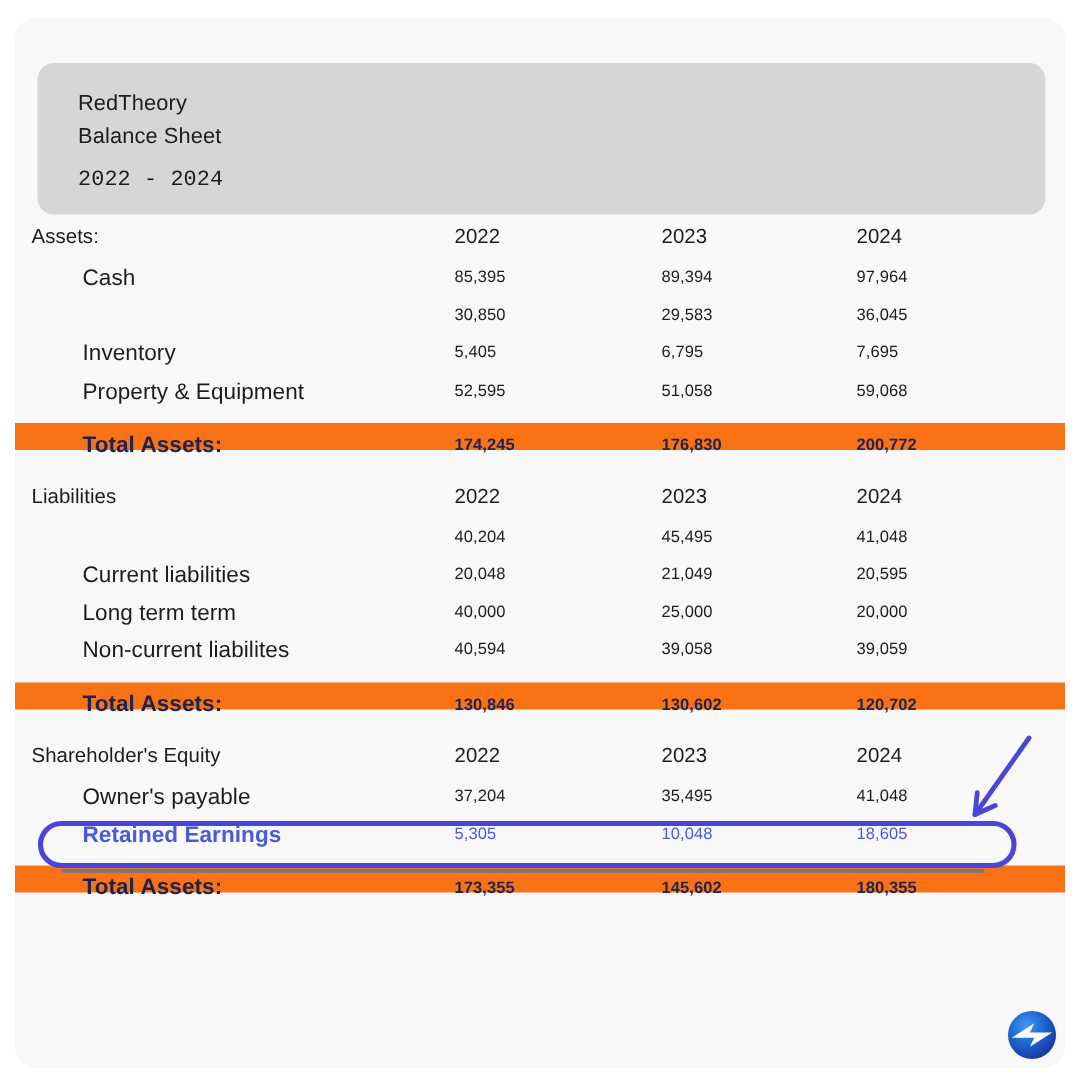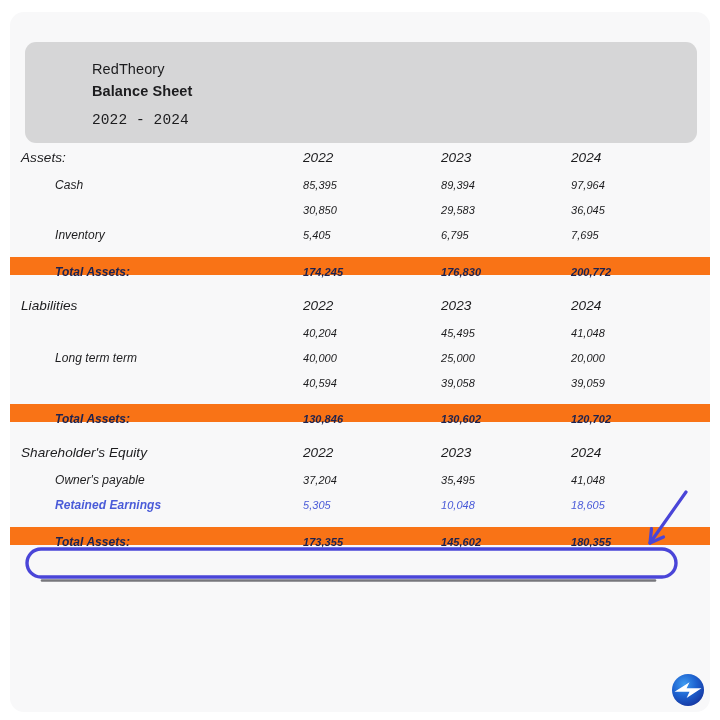--- a/index.html
+++ b/index.html
@@ -44,46 +44,44 @@
     background: #d6d6d7;
     border-radius: 11px;
   }
   #header-block .hline {
     position: absolute;
     left: 27px;
     color: #1c1c1e;
     font-size: 14.5px;
     letter-spacing: .1px;
     white-space: nowrap;
-    margin-left: 40px;
   }
   #company-name  { top: 19px; }
-  #doc-title     { top: 41px; font-weight: bold; }
+  #doc-title     { top: 41px; font-weight: normal; }
   #doc-period    { top: 70px; font-family: Liberation Mono, monospace; }
 
   
   #sheet {
     position: absolute;
     left: 0px;
     top: 131px;
     width: 700px;
   }
   .section { position: relative; }
 
   .row {
     position: relative;
     height: 25.2px;
     line-height: 25.2px;
     white-space: nowrap;
-    font-style: italic;
   }
   .row .lbl {
     position: absolute;
     left: 11px;
-    font-size: 12px;
+    font-size: 15px;
     color: #1c1c1e;
     letter-spacing: .05px;
   }
   .row.indent .lbl { left: 45px; }
 
   .row .v {
     position: absolute;
     font-size: 11px;
     color: #1c1c1e;
     letter-spacing: .05px;
@@ -172,20 +170,26 @@
           <span class="v c0">30,850</span>
           <span class="v c1">29,583</span>
           <span class="v c2">36,045</span>
         </div>
         <div class="row indent">
           <span class="lbl">Inventory</span>
           <span class="v c0">5,405</span>
           <span class="v c1">6,795</span>
           <span class="v c2">7,695</span>
         </div>
+        <div class="row indent">
+          <span class="lbl">Property &amp; Equipment</span>
+          <span class="v c0">52,595</span>
+          <span class="v c1">51,058</span>
+          <span class="v c2">59,068</span>
+        </div>
 
         <div class="gap small"></div>
 
         <div class="row total">
           <span class="lbl">Total Assets:</span>
           <span class="v c0">174,245</span>
           <span class="v c1">176,830</span>
           <span class="v c2">200,772</span>
         </div>
       </div>
@@ -200,26 +204,33 @@
           <span class="v c1">2023</span>
           <span class="v c2">2024</span>
         </div>
 
         <div class="row indent">
           <span class="v c0">40,204</span>
           <span class="v c1">45,495</span>
           <span class="v c2">41,048</span>
         </div>
         <div class="row indent">
+          <span class="lbl">Current liabilities</span>
+          <span class="v c0">20,048</span>
+          <span class="v c1">21,049</span>
+          <span class="v c2">20,595</span>
+        </div>
+        <div class="row indent">
           <span class="lbl">Long term term</span>
           <span class="v c0">40,000</span>
           <span class="v c1">25,000</span>
           <span class="v c2">20,000</span>
         </div>
         <div class="row indent">
+          <span class="lbl">Non-current liabilites</span>
           <span class="v c0">40,594</span>
           <span class="v c1">39,058</span>
           <span class="v c2">39,059</span>
         </div>
 
         <div class="gap small"></div>
 
         <div class="row total">
           <span class="lbl">Total Assets:</span>
           <span class="v c0">130,846</span>

